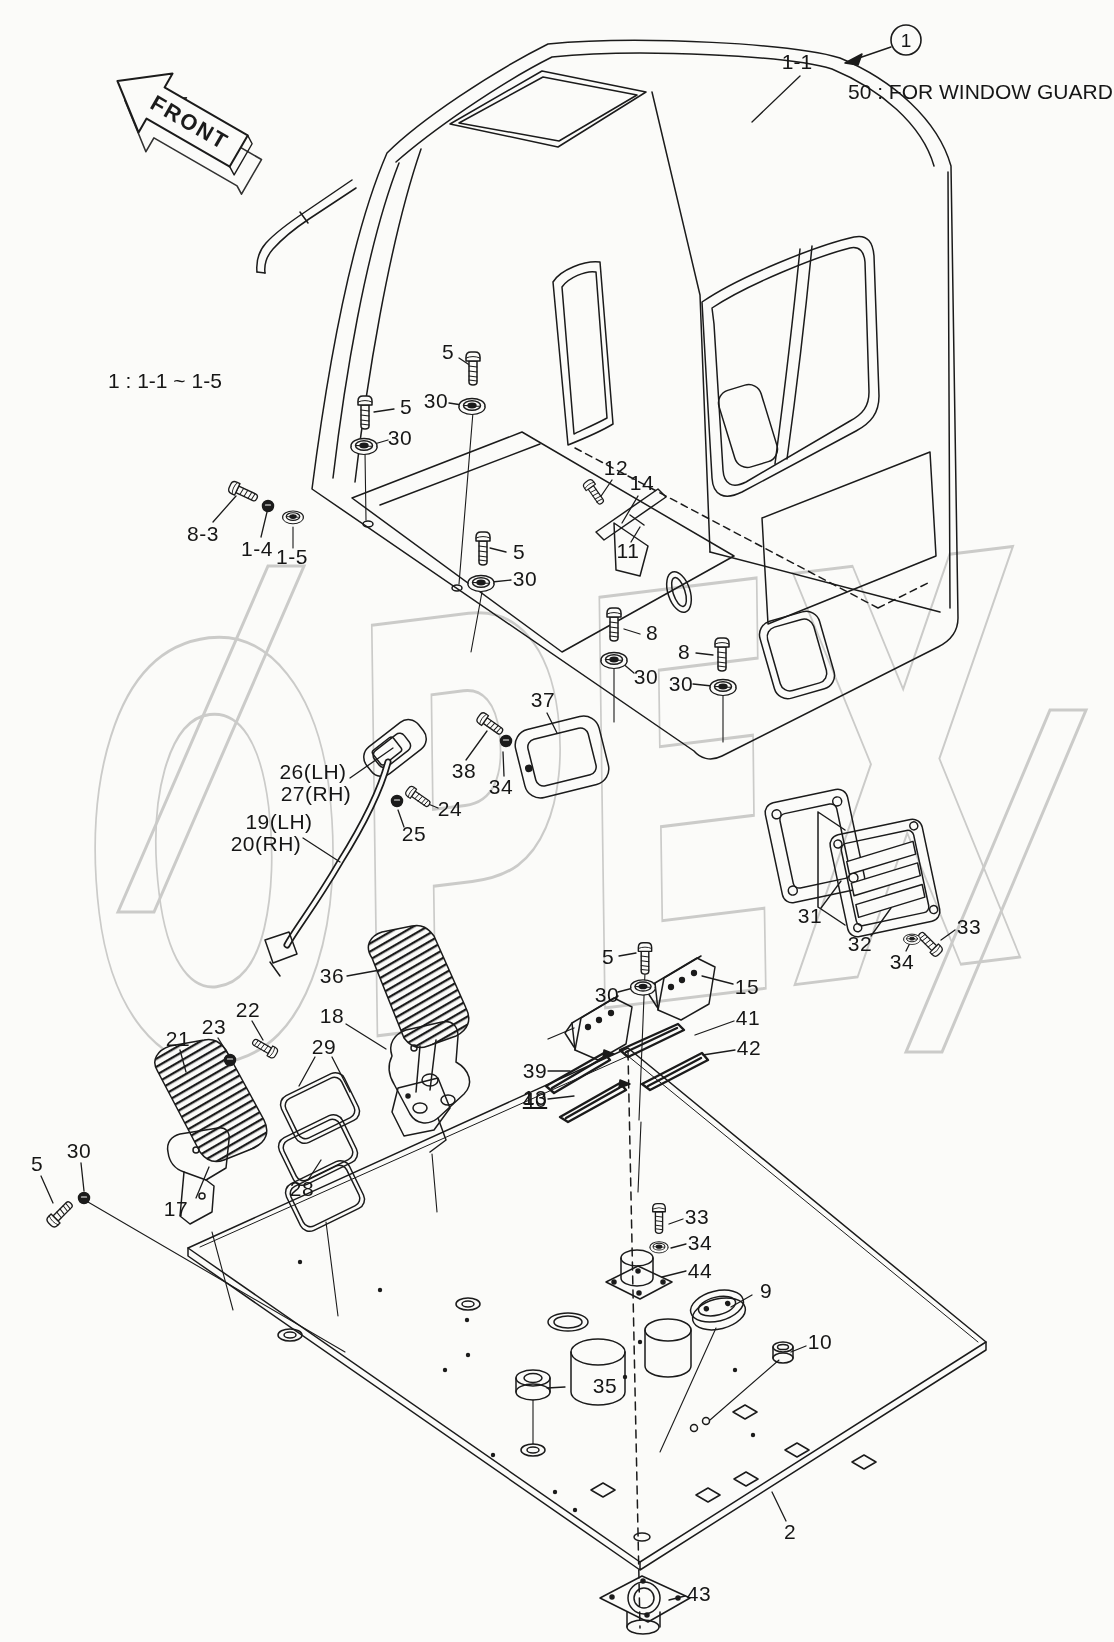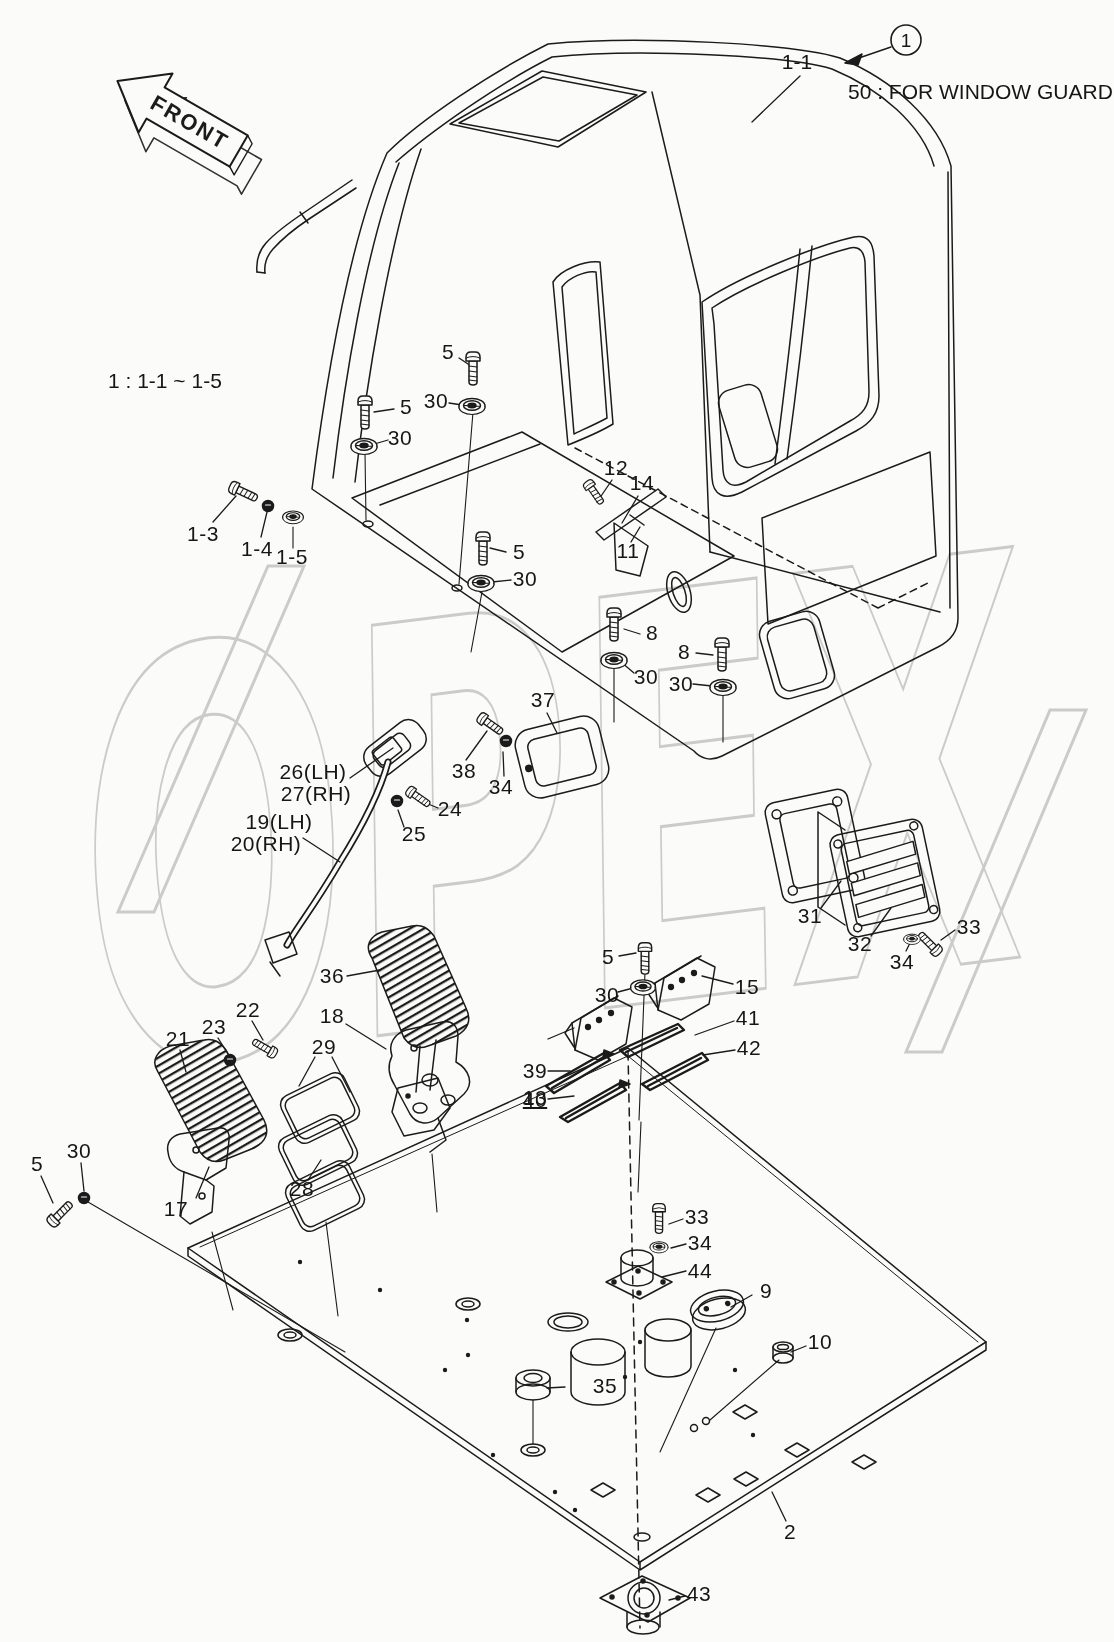--- a/index.html
+++ b/index.html
@@ -375,21 +375,21 @@
       <div class="part-label" style="left: 681px; top: 684px;">30</div>
       <div class="part-label" style="left: 543px; top: 700px;">37</div>
       <div class="part-label" style="left: 464px; top: 771px;">38</div>
       <div class="part-label" style="left: 501px; top: 787px;">34</div>
       <div class="part-label" style="left: 313px; top: 772px;">26(LH)</div>
       <div class="part-label" style="left: 316px; top: 794px;">27(RH)</div>
       <div class="part-label" style="left: 450px; top: 809px;">24</div>
       <div class="part-label" style="left: 414px; top: 834px;">25</div>
       <div class="part-label" style="left: 263px; top: 822px; margin-left: 16px;">19(LH)</div>
       <div class="part-label" style="left: 266px; top: 844px;">20(RH)</div>
-      <div class="part-label" style="left: 203px; top: 534px;">1-3</div>
+      <div class="part-label" style="left: 203px; top: 534px;">8-3</div>
       <div class="part-label" style="left: 257px; top: 549px; text-align: right;">1-4</div>
       <div class="part-label" style="left: 292px; top: 557px;">1-5</div>
       <div class="part-label" style="left: 810px; top: 916px;">31</div>
       <div class="part-label" style="left: 860px; top: 944px; text-align: center;">32</div>
       <div class="part-label" style="left: 969px; top: 927px;">33</div>
       <div class="part-label" style="left: 902px; top: 962px;">34</div>
       <div class="part-label" style="left: 332px; top: 976px;">36</div>
       <div class="part-label" style="left: 248px; top: 1010px;">22</div>
       <div class="part-label" style="left: 214px; top: 1027px;">23</div>
       <div class="part-label" style="left: 178px; top: 1039px;">21</div>

